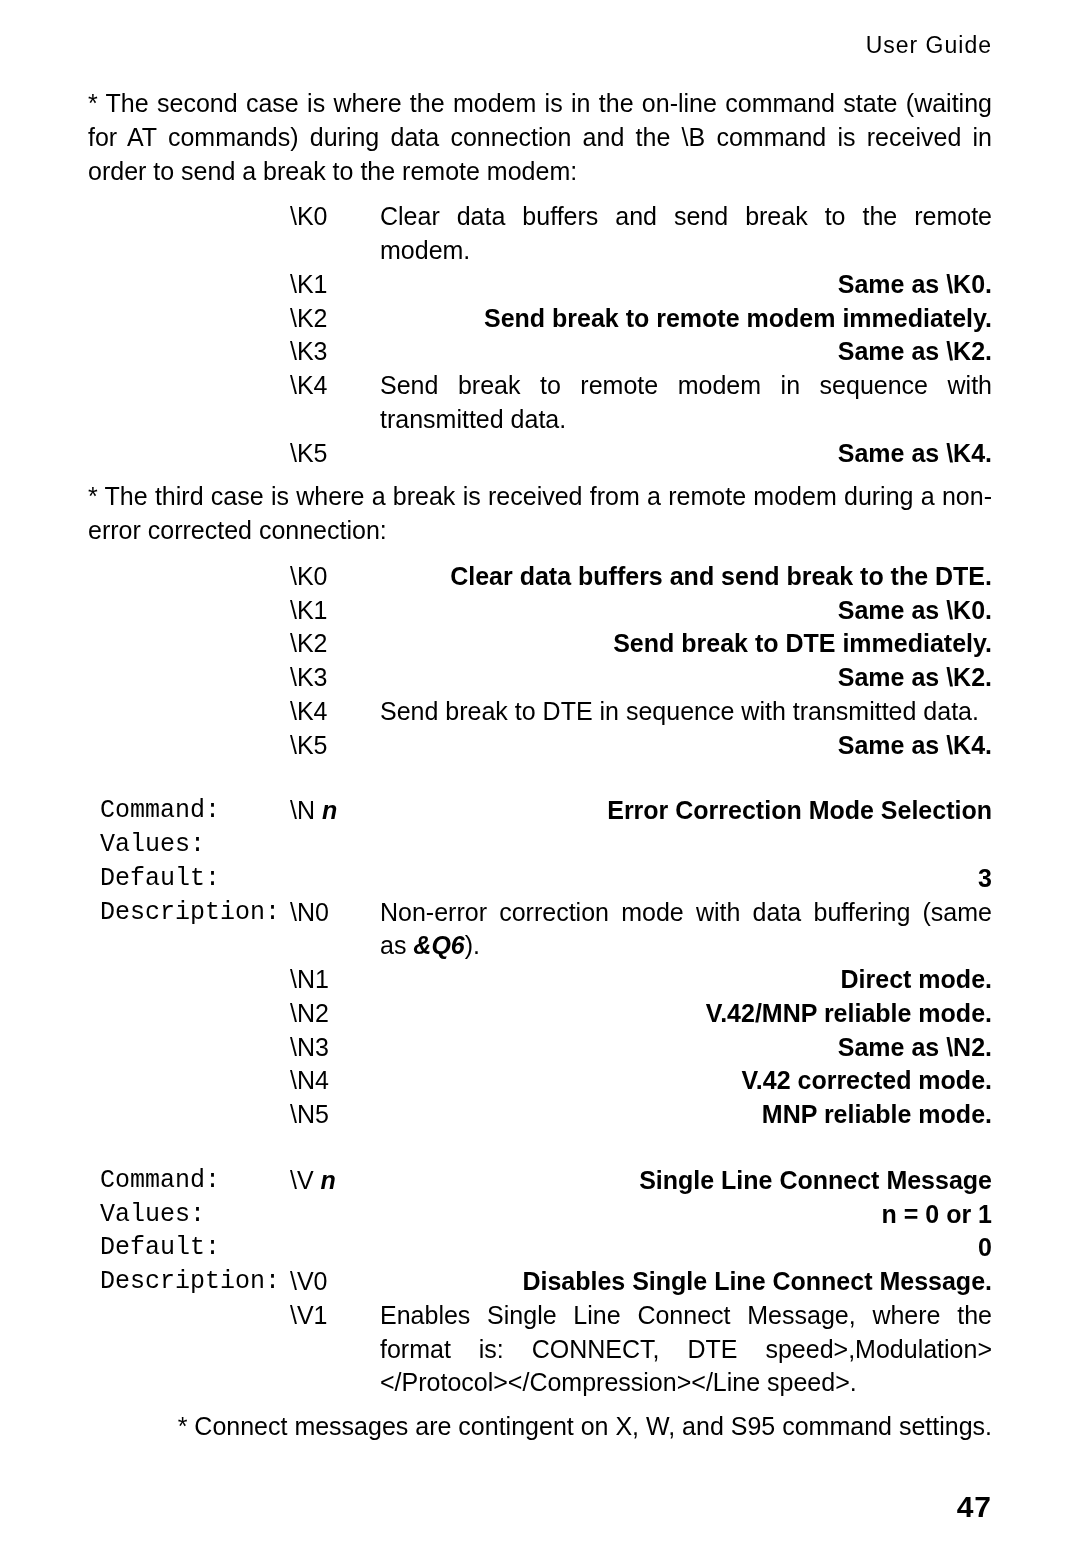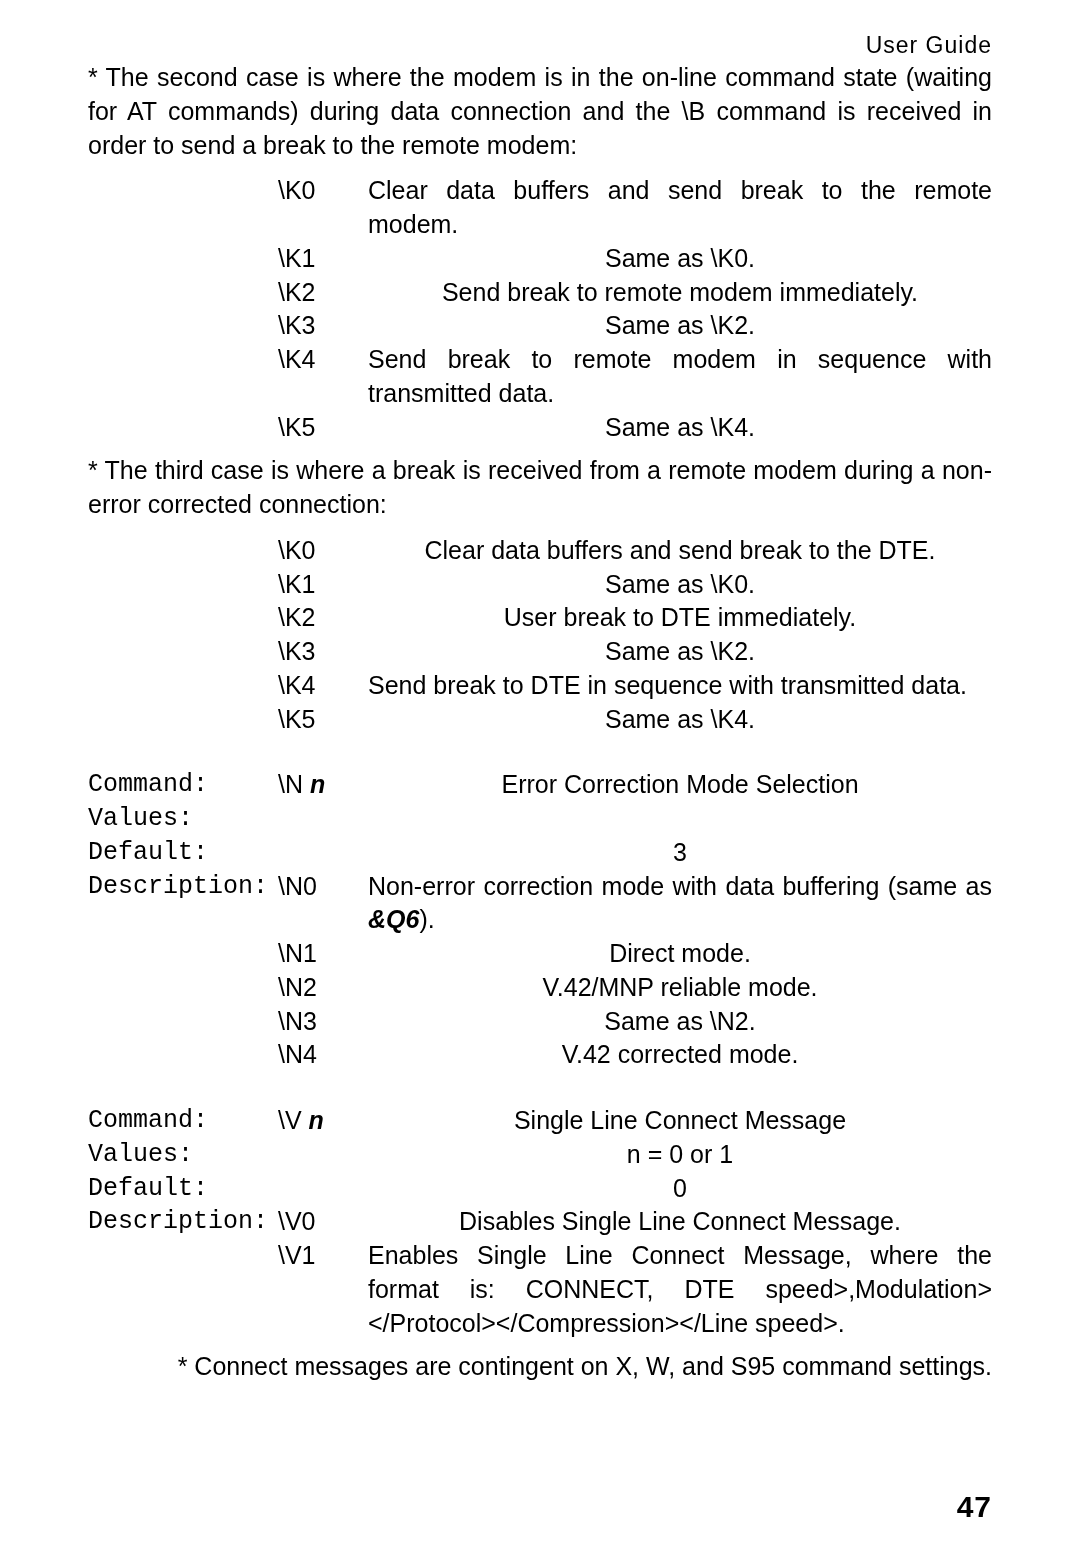--- a/index.html
+++ b/index.html
@@ -15,30 +15,30 @@
     color: #000000;
     line-height: 1.35;
     box-sizing: border-box;
     padding: 30px 88px 40px 88px;
     position: relative;
   }
   .header {
     text-align: right;
     font-size: 23px;
     letter-spacing: 1px;
-    margin-bottom: 0;
+    margin-bottom: 26px;
   }
   .para {
     text-align: justify;
     margin-bottom: 12px;
   }
   .def-block {
     display: flex;
     flex-direction: column;
-    margin: 8px 0 10px 0;
+    margin: 8px 0 10px 12px;
   }
   .def-row {
     display: flex;
     flex-direction: row;
     align-items: flex-start;
   }
   .col-label {
     width: 190px;
     flex: 0 0 190px;
     text-align: left;
@@ -47,21 +47,22 @@
   .col-code {
     width: 90px;
     flex: 0 0 90px;
     text-align: left;
   }
   .col-desc {
     flex: 1 1 auto;
     text-align: justify;
   }
   .col-desc.noj {
-    text-align: center;
+    text-align: right;
+    font-weight: bold;
   }
   .italic-bold {
     font-style: italic;
     font-weight: bold;
   }
   .page-num {
     position: absolute;
     bottom: 26px;
     right: 88px;
     font-weight: bold;
@@ -121,21 +122,21 @@
     <div class="col-desc noj">Clear data buffers and send break to the DTE.</div>
   </div>
   <div class="def-row">
     <div class="col-label"></div>
     <div class="col-code">\K1</div>
     <div class="col-desc noj">Same as \K0.</div>
   </div>
   <div class="def-row">
     <div class="col-label"></div>
     <div class="col-code">\K2</div>
-    <div class="col-desc noj">User break to DTE immediately.</div>
+    <div class="col-desc noj">Send break to DTE immediately.</div>
   </div>
   <div class="def-row">
     <div class="col-label"></div>
     <div class="col-code">\K3</div>
     <div class="col-desc noj">Same as \K2.</div>
   </div>
   <div class="def-row">
     <div class="col-label"></div>
     <div class="col-code">\K4</div>
     <div class="col-desc">Send break to DTE  in sequence with transmitted data.</div>
@@ -186,20 +187,25 @@
   <div class="def-row">
     <div class="col-label"></div>
     <div class="col-code">\N3</div>
     <div class="col-desc noj">Same as \N2.</div>
   </div>
   <div class="def-row">
     <div class="col-label"></div>
     <div class="col-code">\N4</div>
     <div class="col-desc noj">V.42 corrected mode.</div>
   </div>
+  <div class="def-row">
+    <div class="col-label"></div>
+    <div class="col-code">\N5</div>
+    <div class="col-desc noj">MNP reliable mode.</div>
+  </div>
 </div>
 
 <div class="spacer"></div>
 
 <div class="def-block">
   <div class="def-row">
     <div class="col-label">Command:</div>
     <div class="col-code">
       <span>\V </span><span class="italic-bold">n</span>
     </div>

